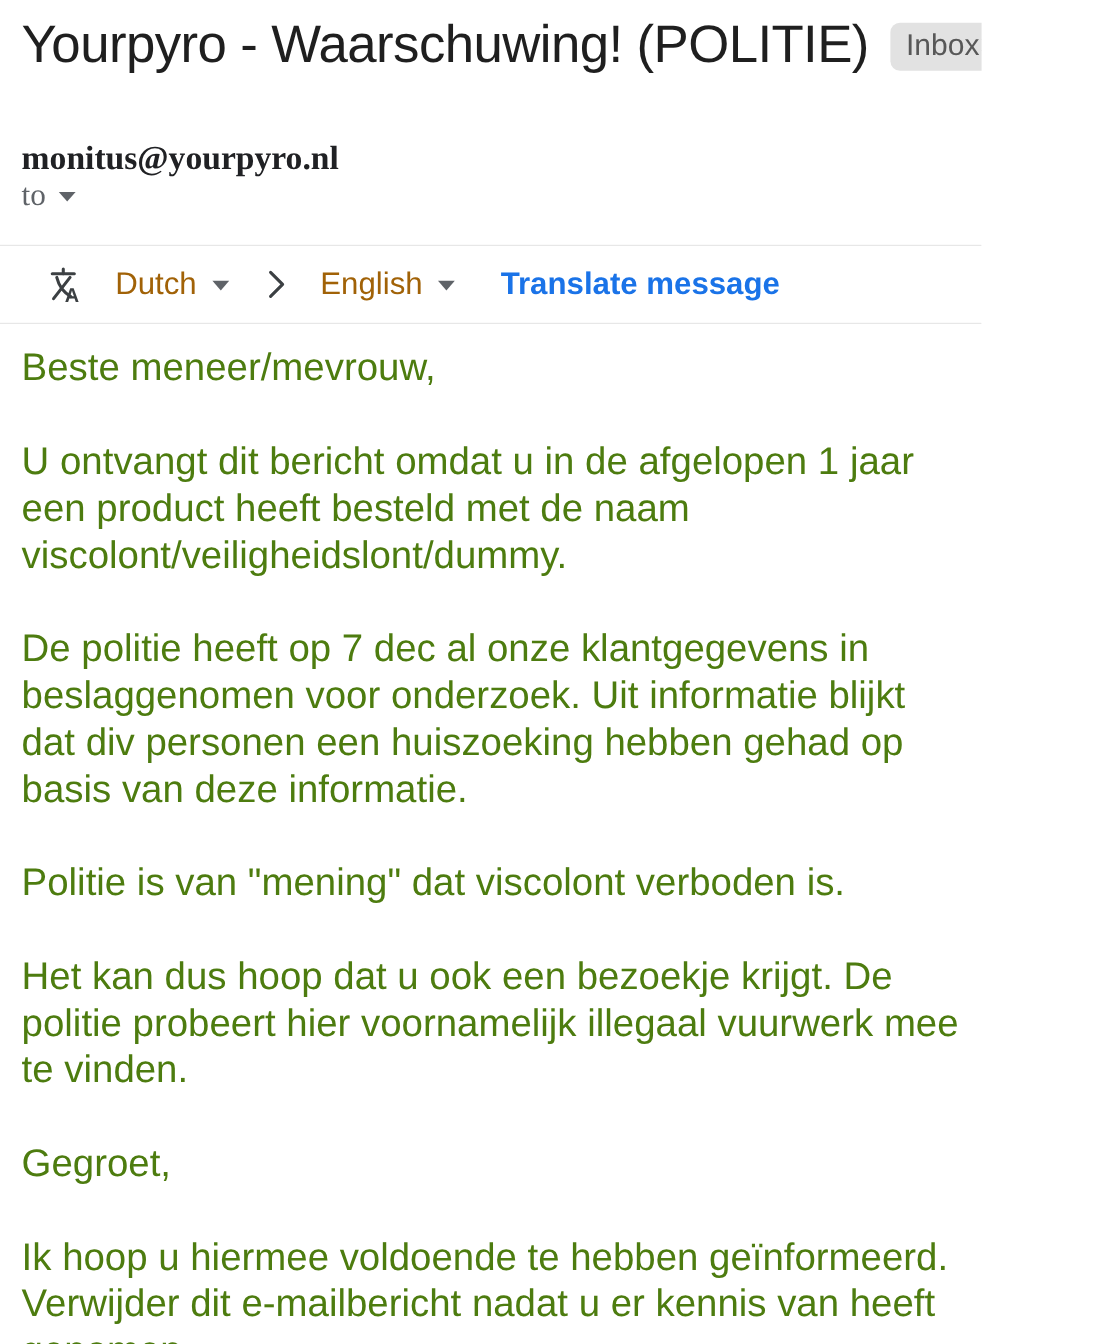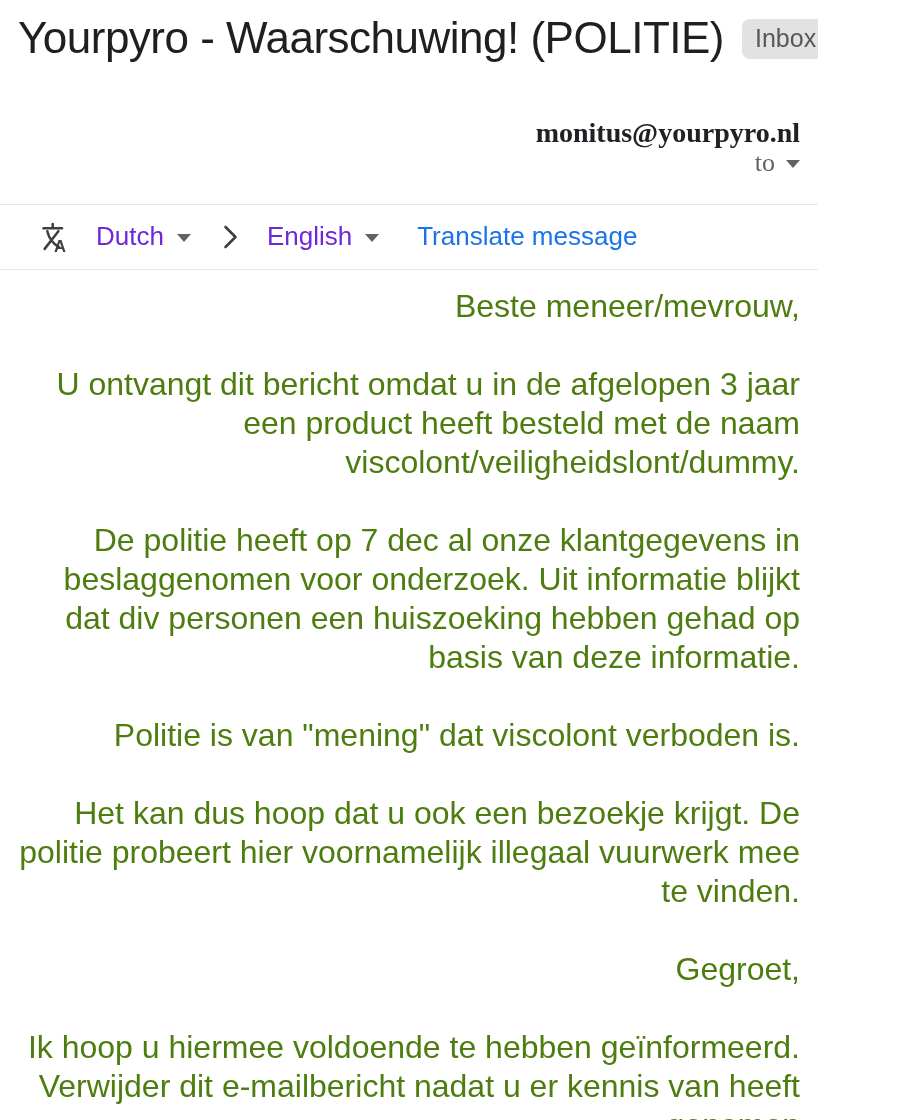--- a/index.html
+++ b/index.html
@@ -3,21 +3,20 @@
 <meta charset="utf-8">
 <style>
   * { box-sizing: border-box; }
   html, body { margin: 0; padding: 0; background: #ffffff; }
   .page {
     width: 818px;
     height: 1120px;
     background: #ffffff;
     font-family: "Liberation Sans", sans-serif;
     overflow: hidden;
-    text-align: right;
   }
 
   
   .subject-row {
     display: flex;
     align-items: center;
     gap: 18px;
     padding: 12px 18px 0 18px;
   }
   .subject {
@@ -84,28 +83,28 @@
     display: flex;
     align-items: center;
     padding-left: 40px;
   }
   .translate-icon-wrap { display: inline-flex; align-items: center; }
   .lang-chip {
     display: inline-flex;
     align-items: center;
     gap: 13px;
     font-size: 26px;
-    color: #6d28d9;
+    color: #a16207;
     cursor: pointer;
   }
   .lang-chip .caret-down { border-top-color: #5f6368; }
   .ml-24 { margin-left: 25px; }
   .ml-30 { margin-left: 31px; }
   .ml-28 { margin-left: 28px; }
-  .ml-38 { margin-left: 38px; }
+  .ml-38 { margin-left: 38px; font-weight: bold; }
   .chevron-wrap { display: inline-flex; align-items: center; }
   .translate-link {
     font-size: 26px;
     color: #1a73e8;
     text-decoration: none;
     cursor: pointer;
   }
 
   
   .email-body {
@@ -165,21 +164,21 @@
     <span class="lang-chip ml-28">
       <span>English</span>
       <span class="caret-down"></span>
     </span>
 
     <a class="translate-link ml-38">Translate message</a>
   </div>
 
   <div class="email-body">
     <p>Beste meneer/mevrouw,</p>
-    <p>U ontvangt dit bericht omdat u in de afgelopen 3 jaar een product heeft besteld met de naam viscolont/veiligheidslont/dummy.</p>
+    <p>U ontvangt dit bericht omdat u in de afgelopen 1 jaar een product heeft besteld met de naam viscolont/veiligheidslont/dummy.</p>
     <p>De politie heeft op 7 dec al onze klantgegevens in beslaggenomen voor onderzoek. Uit informatie blijkt dat div personen een huiszoeking hebben gehad op basis van deze informatie.</p>
     <p>Politie is van "mening" dat viscolont verboden is.</p>
     <p>Het kan dus hoop dat u ook een bezoekje krijgt. De politie probeert hier voornamelijk illegaal vuurwerk mee te vinden.</p>
     <p>Gegroet,</p>
     <p>Ik hoop u hiermee voldoende te hebben geïnformeerd. Verwijder dit e-mailbericht nadat u er kennis van heeft genomen</p>
     <p>YP</p>
   </div>
 
 </div>
 

